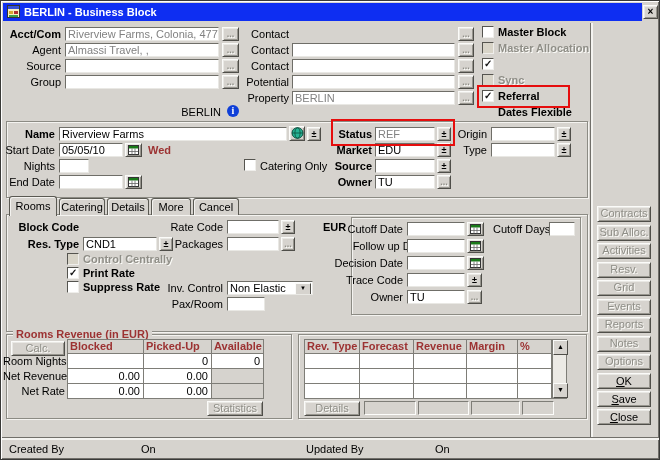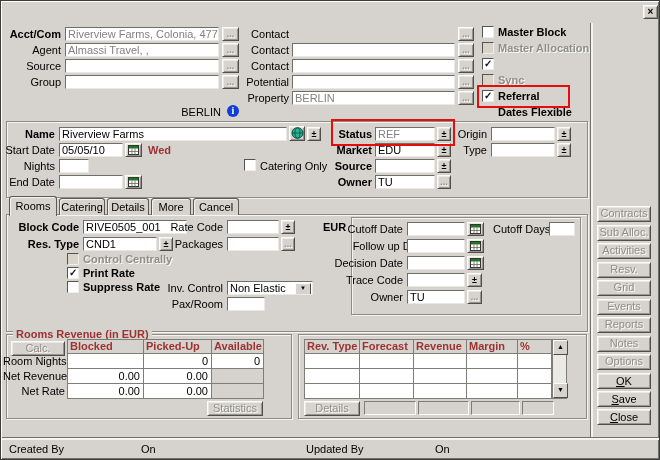--- a/index.html
+++ b/index.html
@@ -55,20 +55,32 @@
         line-height:9px;text-align:center;}
   .vsep{background:#f4f3f0;border-left:1px solid #716f6a;}
   .hsep{background:#f4f3f0;border-top:1px solid #716f6a;}
   .gtitle{background:#d6d3ce;padding:0 3px;line-height:12px;font-weight:bold;white-space:nowrap;}
 </style>
 </head>
 <body>
 
 <div id="win">
 
+  <div class="abs titlebar" style="left:2px;top:2px;width:639px;height:18px;">
+    <span class="abs" style="left:4px;top:2px;">
+      <svg width="13" height="13">
+          <rect x="0.5" y="0.5" width="12" height="12" fill="#f7efc2" stroke="#333"></rect>
+          <rect x="1" y="1" width="11" height="3" fill="#3750d8"></rect>
+          <rect x="2" y="6" width="4" height="3" fill="#d8a830"></rect>
+          <rect x="7" y="6" width="4" height="3" fill="#b03030"></rect>
+          <rect x="2" y="10" width="9" height="2" fill="#3aa04a"></rect>
+        </svg>
+    </span>
+    <span class="abs" style="left:21px;top:0;">BERLIN - Business Block</span>
+  </div>
   <div class="abs btn b" style="left:642px;top:4px;width:15px;height:14px;font-size:10px;line-height:12px;">×</div>
 
   <div class="abs lbl b" style="left:2px;top:27px;width:58px;">Acct/Com</div>
   <div class="abs fld gray" style="left:64px;top:26px;width:154px;">Riverview Farms, Colonia, 477 550-38</div>
   <div class="abs btn sq dis" style="left:221px;top:26px;width:17px;height:14px;">...</div>
 
   <div class="abs lbl" style="left:2px;top:43px;width:58px;">Agent</div>
   <div class="abs fld gray" style="left:64px;top:42px;width:154px;">Almassi Travel, ,</div>
   <div class="abs btn sq dis" style="left:221px;top:42px;width:17px;height:14px;">...</div>
 
@@ -189,21 +201,20 @@
 
   <div class="tab active" style="left:8px;width:48px;">Rooms</div>
   <div class="tab" style="left:58px;width:46px;">Catering</div>
   <div class="tab" style="left:106px;width:42px;">Details</div>
   <div class="tab" style="left:150px;width:40px;">More</div>
   <div class="tab" style="left:192px;width:46px;">Cancel</div>
 
   <div class="abs etch" style="left:5px;top:213px;width:582px;height:118px;z-index:1;"></div>
 
   <div class="abs lbl b" style="left:8px;top:220px;width:70px;z-index:3;">Block Code</div>
-  <div class="abs fld" style="left:82px;top:219px;width:104px;z-index:3;">RIVE0505_001</div>
 
   <div class="abs lbl b" style="left:8px;top:237px;width:70px;z-index:3;">Res. Type</div>
   <div class="abs fld" style="left:82px;top:236px;width:74px;z-index:3;">CND1</div>
   <div class="abs btn sq" style="left:158px;top:236px;width:14px;height:14px;z-index:3;">±</div>
 
   <div class="chk dis" style="left:66px;top:252px;z-index:3;"></div>
   <div class="abs lbl la b dis" style="left:82px;top:252px;z-index:3;">Control Centrally</div>
 
   <div class="chk on" style="left:66px;top:266px;z-index:3;">
       <span class="mark">✓</span>

